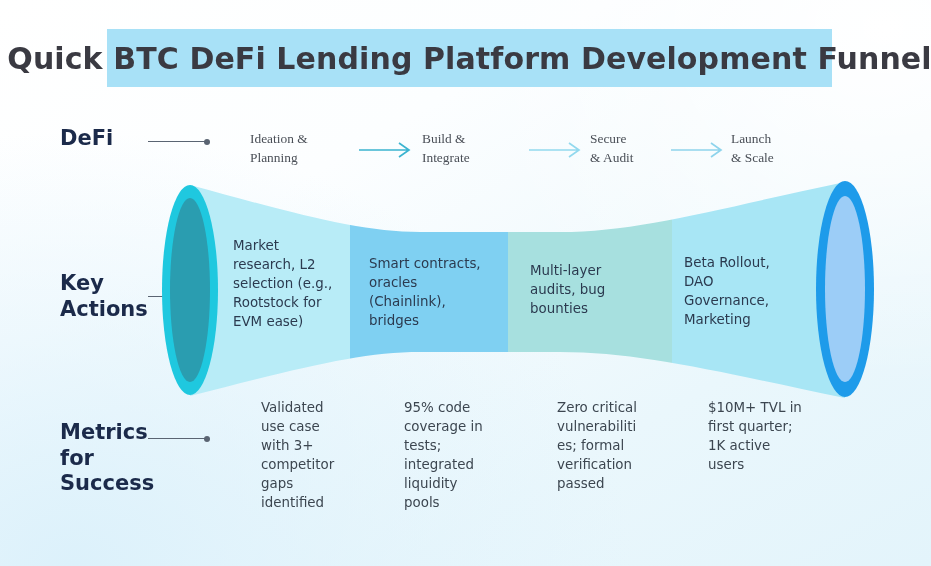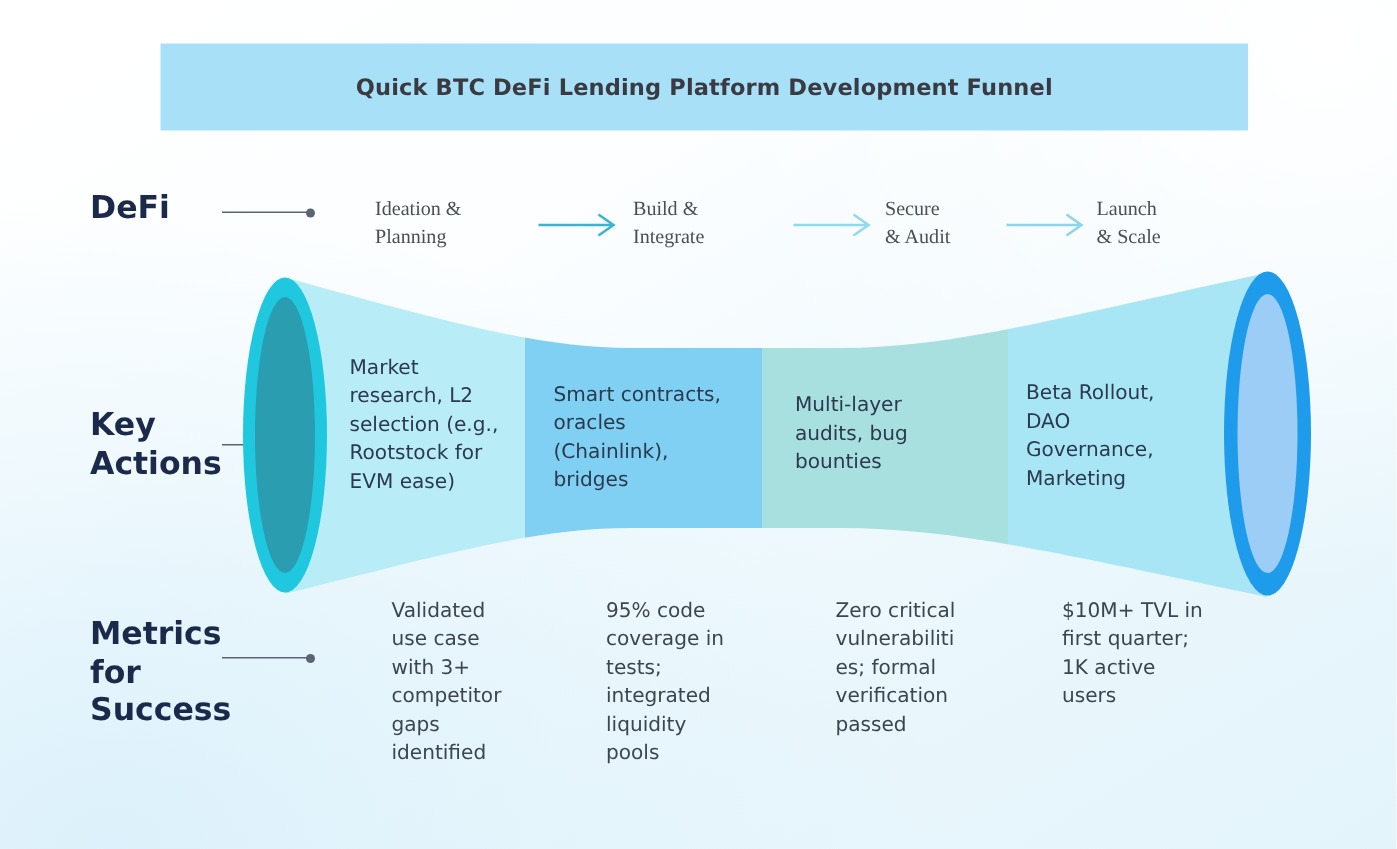--- a/index.html
+++ b/index.html
@@ -12,32 +12,32 @@
       linear-gradient(150deg,#FFFFFF 0%,#FCFEFF 32%,#EAF7FC 72%,#E3F4FB 100%);
   }
   #stage-root{position:relative;width:931px;height:566px;}
 
   
   .title-bar{
     position:absolute;left:107px;top:29px;width:725px;height:58px;
     background:#A8E1F7;display:flex;align-items:center;justify-content:center;
   }
   .title-text{
-    font-size:15px;font-weight:bold;color:#3A3A42;letter-spacing:.1px;
+    font-size:30px;font-weight:bold;color:#3A3A42;letter-spacing:.1px;
     font-family:"DejaVu Sans",sans-serif;white-space:nowrap;
   }
 
   
   .row-label{
     position:absolute;color:#1B2A4A;font-weight:bold;
     font-family:"DejaVu Sans",sans-serif;line-height:1.22;
   }
   #label-stage{left:60px;top:126px;font-size:21px;}
   #label-key{left:60px;top:255px;font-size:21px;width:140px;margin-top:16px;}
-  #label-metrics{left:60px;top:410px;font-size:21px;width:140px;}
+  #label-metrics{left:60px;top:420px;font-size:21px;width:140px;}
 
   .connector{position:absolute;height:9px;display:flex;align-items:center;}
   .connector .line{height:1.6px;background:#5A6472;flex:1;}
   .connector .dot{width:6px;height:6px;border-radius:50%;background:#5A6472;margin-left:-1px;}
   #conn-stage{left:148px;top:137px;width:62px;}
   #conn-key{left:148px;top:292px;width:62px;}
   #conn-metrics{left:148px;top:434px;width:62px;}
 
   
   .stage-item{

